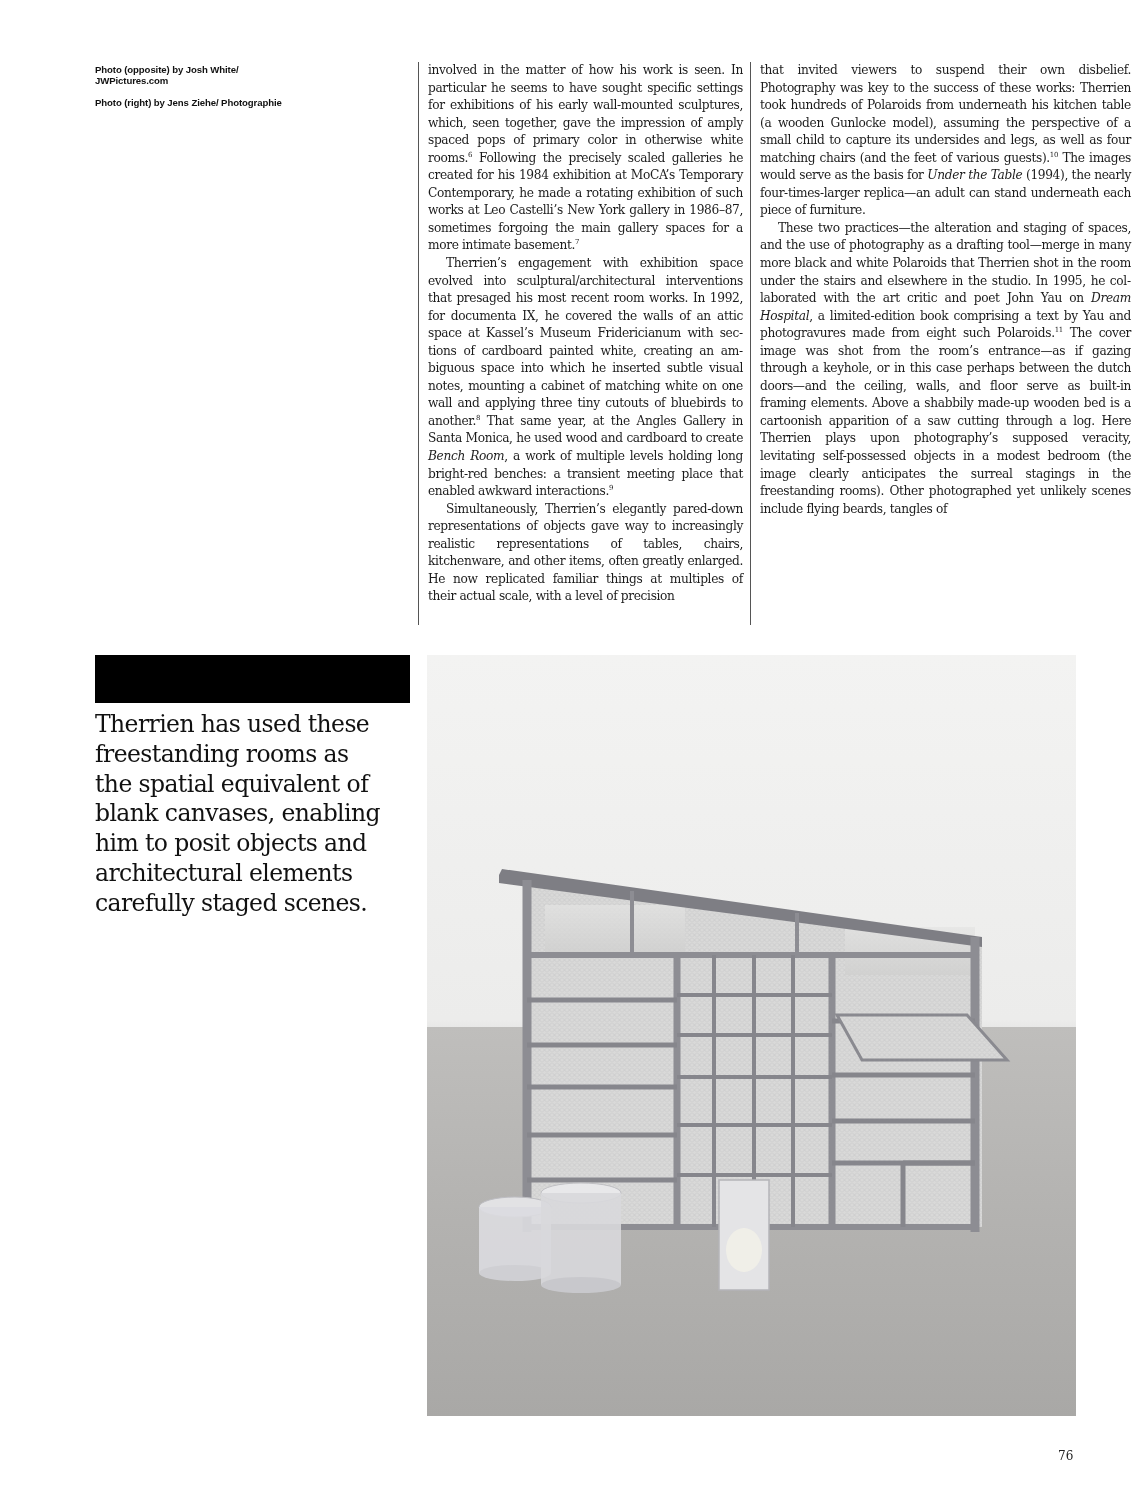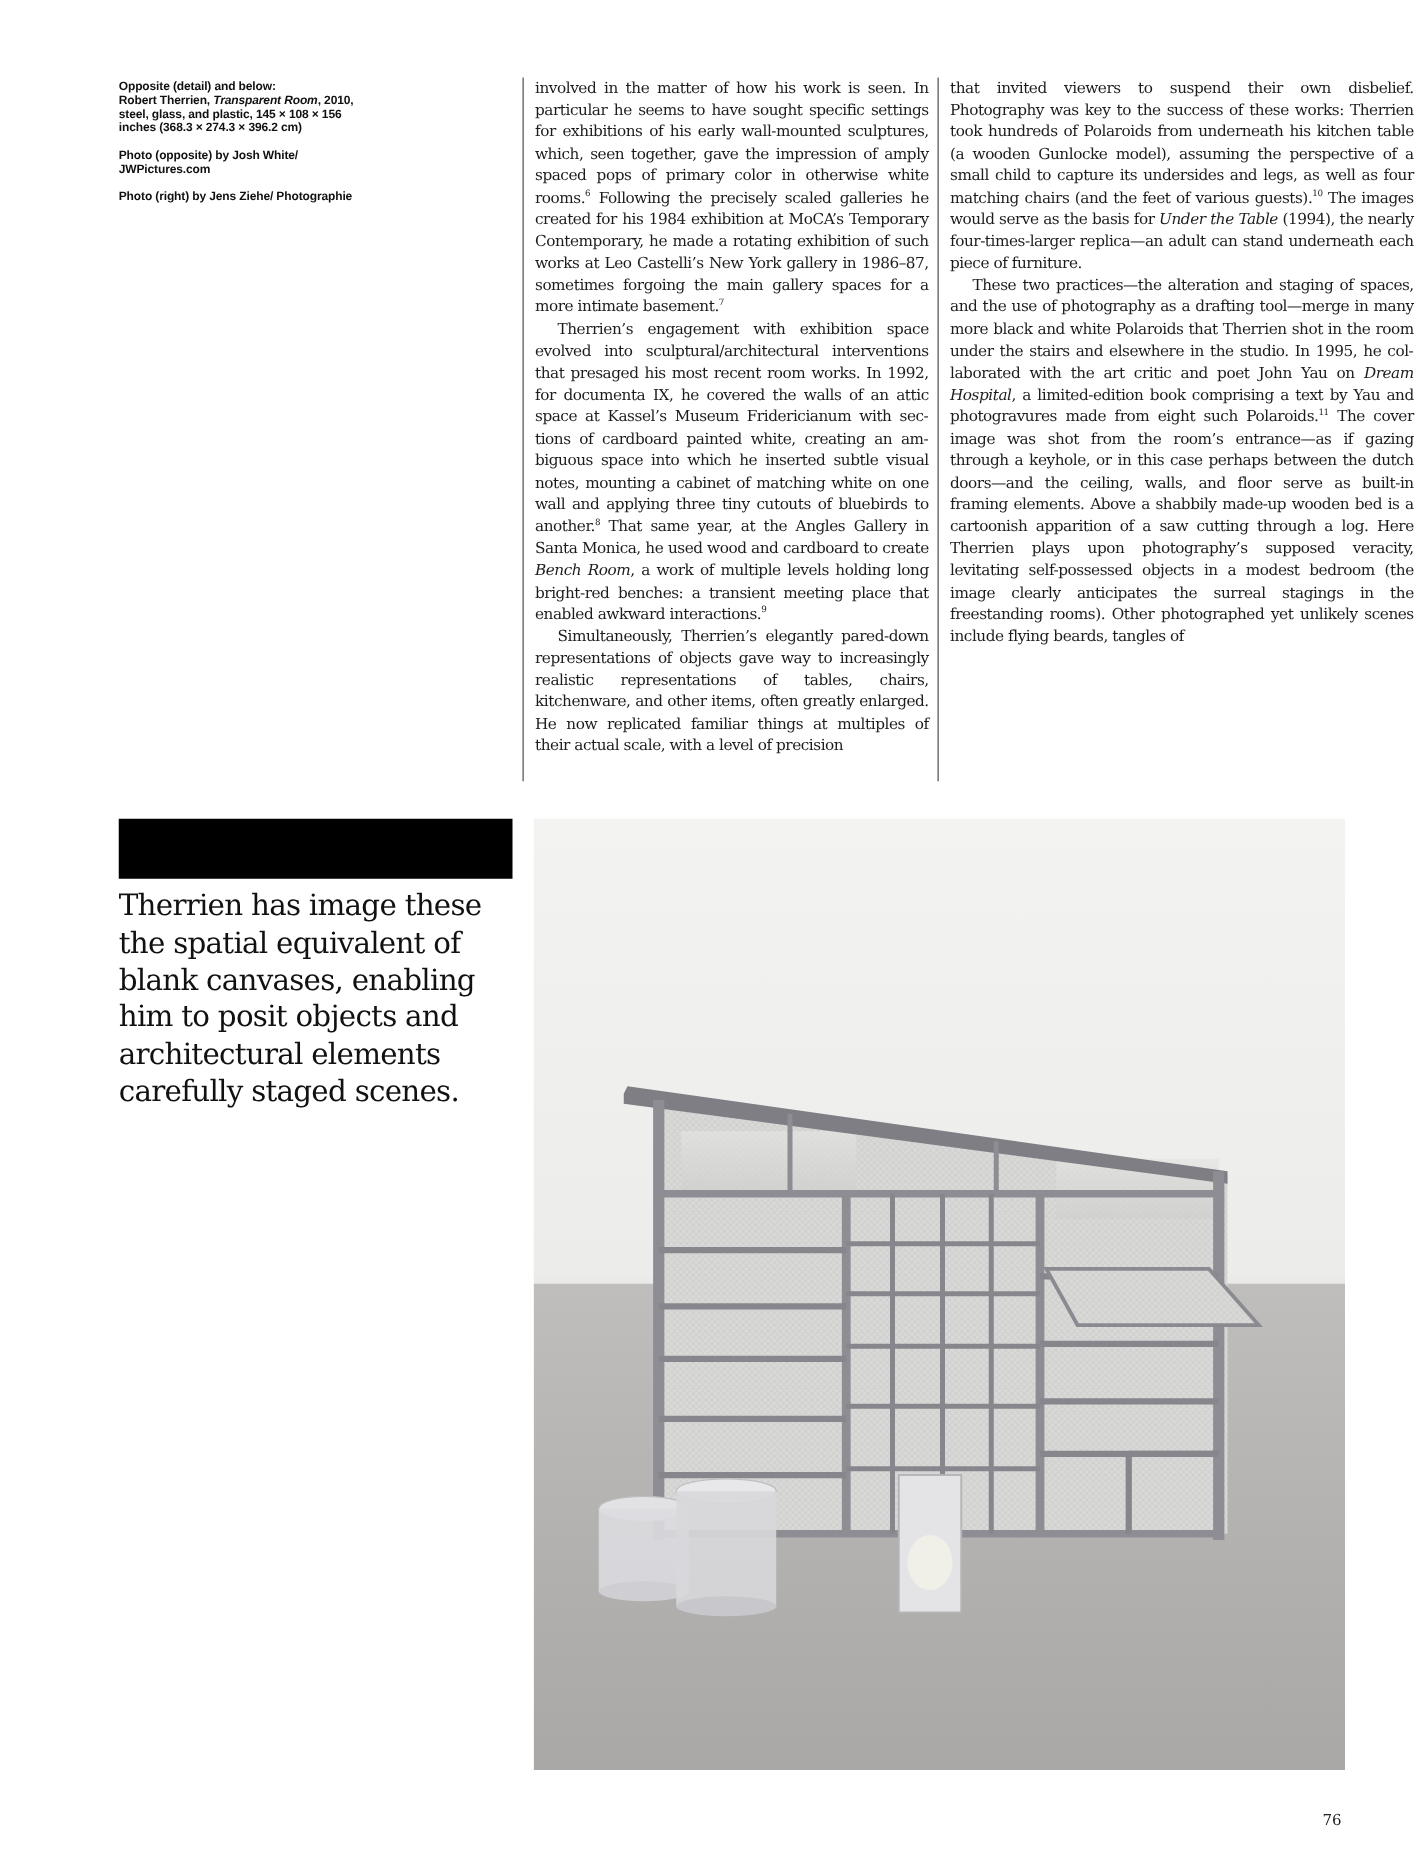--- a/index.html
+++ b/index.html
@@ -49,44 +49,40 @@
 
   .page-number {
     position: absolute; left: 1058px; top: 1449px;
     font-family: "DejaVu Serif", "Liberation Serif", serif; font-size: 12px; color: #222;
   }
 </style>
 </head>
 <body>
 
 <div class="caption">
-  <p>
-    <span>Opposite (detail) and below:</span><br>
-    <span>Robert Therrien,</span>
-    <em>Transparent Room</em><span>, 2010, steel, glass, and plastic, 145 × 108 × 156 inches (368.3 × 274.3 × 396.2 cm)</span>
-  </p>
   <p>Photo (opposite) by Josh White/ JWPictures.com</p>
   <p>Photo (right) by Jens Ziehe/ Photographie</p>
 </div>
 
 <div class="col col1">
   <p><span>involved in the matter of how his work is seen. In particular he seems to have sought specific settings for exhibitions of his early wall-mounted sculp­tures, which, seen together, gave the impression of amply spaced pops of primary color in otherwise white rooms.</span><sup>6</sup><span> Following the precisely scaled gal­leries he created for his 1984 exhibition at MoCA’s Temporary Contemporary, he made a rotating ex­hibition of such works at Leo Castelli’s New York gallery in 1986–87, sometimes forgoing the main gallery spaces for a more intimate basement.</span><sup>7</sup></p>
   <p class="indent"><span>Therrien’s engagement with exhibition space evolved into sculptural/architectural interventions that presaged his most recent room works. In 1992, for documenta IX, he covered the walls of an attic space at Kassel’s Museum Fridericianum with sec­tions of cardboard painted white, creating an am­biguous space into which he inserted subtle visual notes, mounting a cabinet of matching white on one wall and applying three tiny cutouts of blue­birds to another.</span><sup>8</sup><span> That same year, at the Angles Gallery in Santa Monica, he used wood and card­board to create </span><em>Bench Room</em><span>, a work of multiple levels holding long bright-red benches: a transient meeting place that enabled awkward interactions.</span><sup>9</sup></p>
   <p class="indent"><span>Simultaneously, Therrien’s elegantly pared-down representations of objects gave way to in­creasingly realistic representations of tables, chairs, kitchenware, and other items, often greatly enlarged. He now replicated familiar things at mul­tiples of their actual scale, with a level of precision</span></p>
 </div>
 
 <div class="col col2">
   <p><span>that invited viewers to suspend their own disbe­lief. Photography was key to the success of these works: Therrien took hundreds of Polaroids from underneath his kitchen table (a wooden Gunlocke model), assuming the perspective of a small child to capture its undersides and legs, as well as four matching chairs (and the feet of various guests).</span><sup>10</sup><span> The images would serve as the basis for </span><em>Under the Table</em><span> (1994), the nearly four-times-larger rep­lica—an adult can stand underneath each piece of furniture.</span></p>
   <p class="indent"><span>These two practices—the alteration and staging of spaces, and the use of photography as a draft­ing tool—merge in many more black and white Polaroids that Therrien shot in the room under the stairs and elsewhere in the studio. In 1995, he col­laborated with the art critic and poet John Yau on </span><em>Dream Hospital</em><span>, a limited-edition book compris­ing a text by Yau and photogravures made from eight such Polaroids.</span><sup>11</sup><span> The cover image was shot from the room’s entrance—as if gazing through a keyhole, or in this case perhaps between the dutch doors—and the ceiling, walls, and floor serve as built-in framing elements. Above a shabbily made-up wooden bed is a cartoonish apparition of a saw cutting through a log. Here Therrien plays upon photography’s supposed veracity, levitating self-possessed objects in a modest bedroom (the image clearly anticipates the surreal stagings in the freestanding rooms). Other photographed yet unlikely scenes include flying beards, tangles of</span></p>
 </div>
 
 <div class="black-bar"></div>
 
 <div class="pullquote">
-  <span>Therrien has image these</span>
+  <span>Therrien has used these</span>
+  <span>freestanding rooms as</span>
   <span>the spatial equivalent of</span>
   <span>blank canvases, enabling</span>
   <span>him to posit objects and</span>
   <span>architectural elements</span>
   <span>carefully staged scenes.</span>
 </div>
 
 <div class="photo">
   <div class="floor"></div>
   <svg width="649" height="761" viewBox="0 0 649 761">

